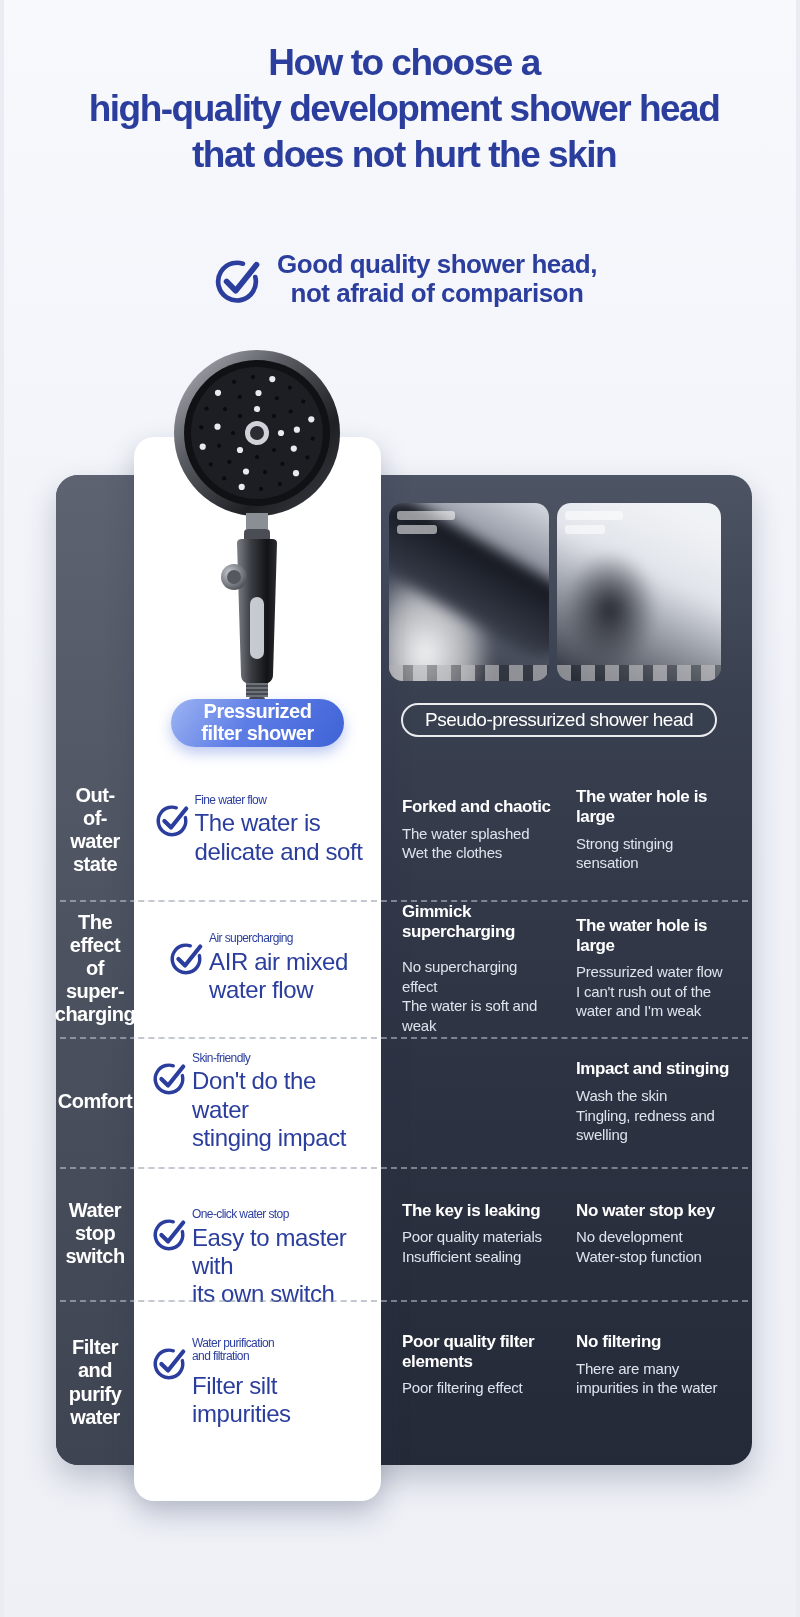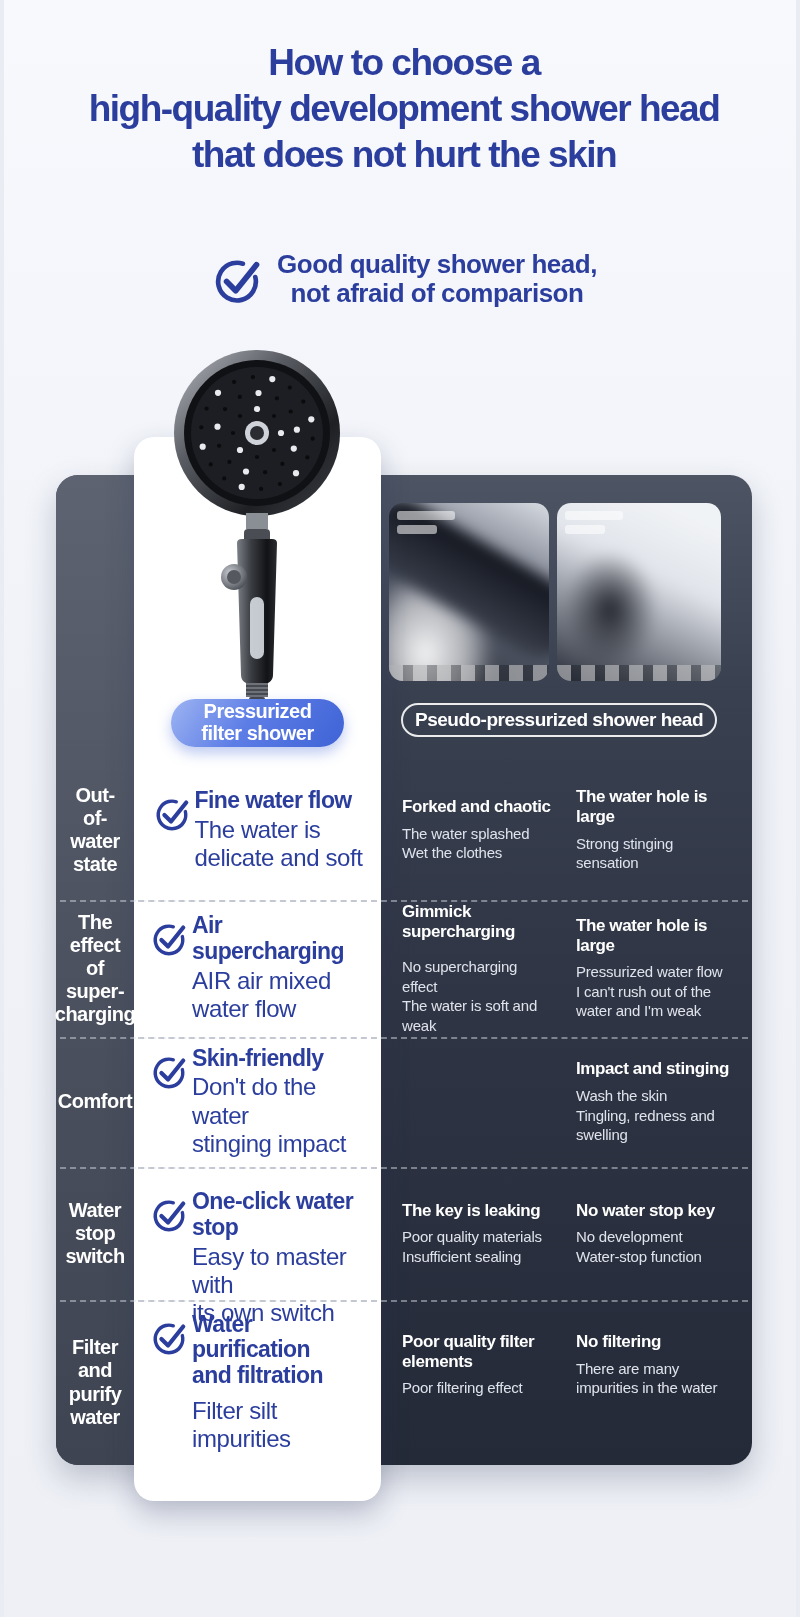--- a/index.html
+++ b/index.html
@@ -38,40 +38,40 @@
       radial-gradient(75px 95px at 36% 58%, rgba(25,28,36,.95), rgba(25,28,36,0) 62%),
       linear-gradient(25deg, rgba(45,50,62,.95) 12%, rgba(235,238,243,.92) 58%, rgba(248,250,252,.95) 82%),
       #6a7180;}
   .ph-cap{position:absolute;left:8px;top:8px;width:58px;height:9px;border-radius:3px;background:rgba(255,255,255,.55);}
   .ph-cap2{top:22px;width:40px;}
   .ph-foot{position:absolute;left:0;right:0;bottom:0;height:16px;
       background:repeating-linear-gradient(90deg, rgba(255,255,255,.45) 0 14px, rgba(255,255,255,0) 14px 24px),rgba(20,22,30,.35);}
 
   .bad-badge{position:absolute;left:345px;top:228px;width:312px;height:30px;border:2px solid rgba(255,255,255,.9);
       border-radius:20px;display:flex;align-items:center;justify-content:center;
-      color:#ffffff;font-weight:bold;font-size:19px;letter-spacing:-0.5px;}
+      color:#ffffff;font-weight:normal;font-size:19px;letter-spacing:-0.5px;}
 
   
   .card{position:absolute;left:130px;top:437px;width:247px;height:1064px;background:#ffffff;border-radius:20px;
         box-shadow:0 12px 28px rgba(40,50,85,.28);}
   .product-svg{position:absolute;left:28px;top:-92px;width:190px;height:360px;}
   .good-badge{position:absolute;left:37px;top:262px;width:173px;height:48px;border-radius:26px;
         background:linear-gradient(125deg,#9db4f2 0%,#5d7de6 45%,#3f63d6 100%);
         display:flex;flex-direction:column;align-items:center;justify-content:center;
         color:#fff;font-weight:bold;font-size:20px;line-height:1.08;letter-spacing:-0.5px;
         box-shadow:0 6px 14px rgba(63,99,214,.35);}
 
   
   .row-label{position:absolute;left:52px;width:78px;display:flex;align-items:center;justify-content:center;
         color:#ffffff;font-weight:bold;font-size:20px;line-height:1.16;letter-spacing:-0.5px;
         text-align:center;white-space:pre-line;}
   .good-cell{position:absolute;left:130px;width:247px;display:flex;align-items:center;justify-content:center;z-index:3;}
   .good-inner{display:flex;align-items:flex-start;gap:4px;max-width:215px;}
   .good-text{color:#2b3e9d;}
-  .good-title{font-weight:bold;font-size:23px;line-height:1.12;letter-spacing:-0.6px;white-space:pre-line;}
+  .good-title{font-weight:normal;font-size:12px;line-height:1.12;letter-spacing:-0.6px;white-space:pre-line;}
   .good-desc{font-size:24px;line-height:1.18;letter-spacing:-0.4px;white-space:pre-line;margin-top:2px;}
   .bad-cell{position:absolute;display:flex;flex-direction:column;justify-content:center;}
   .bad-1{left:398px;width:168px;}
   .bad-2{left:572px;width:172px;}
   .bad-title{color:#ffffff;font-weight:bold;font-size:17px;line-height:1.15;letter-spacing:-0.4px;white-space:pre-line;}
   .bad-desc{color:#dfe3ec;font-size:15px;line-height:1.3;letter-spacing:-0.2px;white-space:pre-line;margin-top:7px;}
 
   .sep-dark{position:absolute;left:56px;width:688px;border-top:2px dashed rgba(225,229,238,.45);z-index:2;}
   .sep-light{position:absolute;left:134px;width:239px;border-top:2px dashed rgba(140,146,162,.45);z-index:4;}
 </style>

